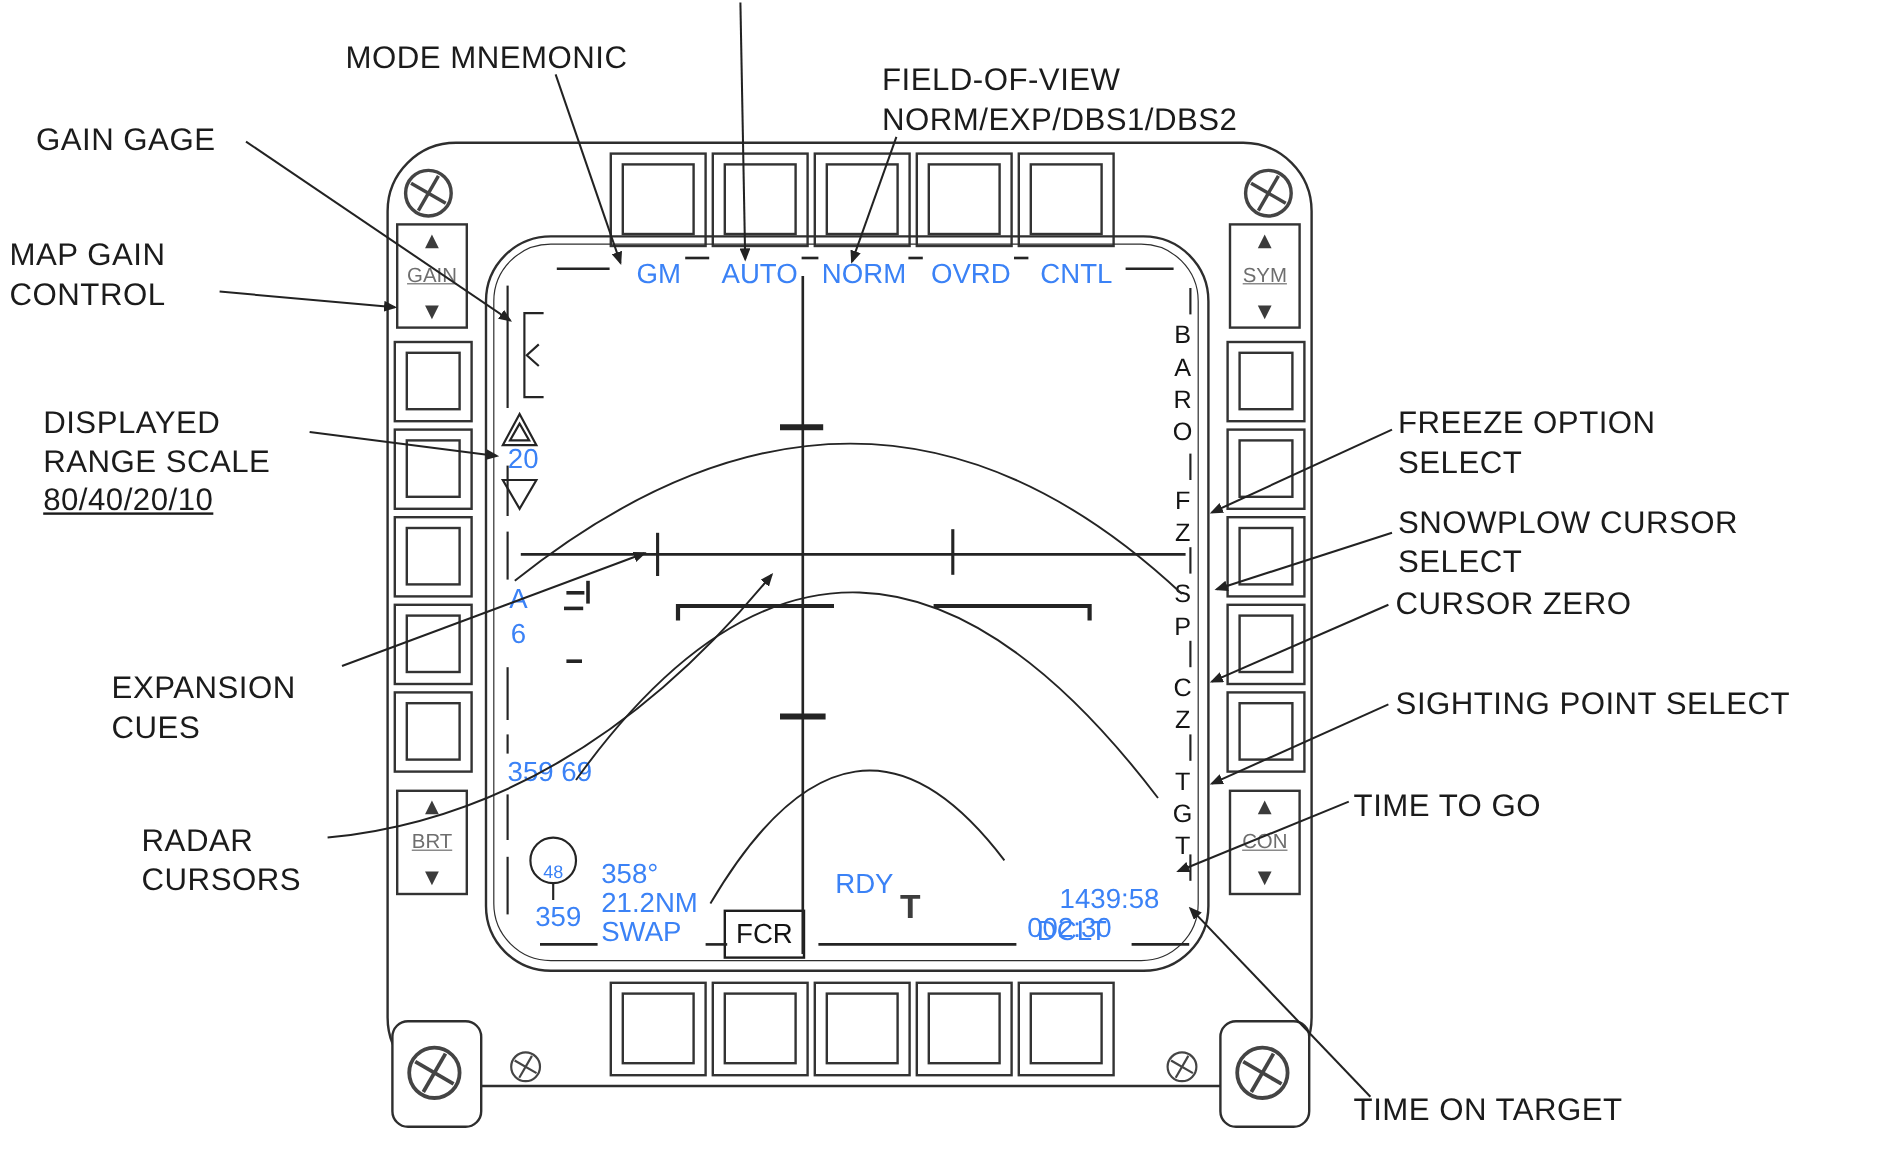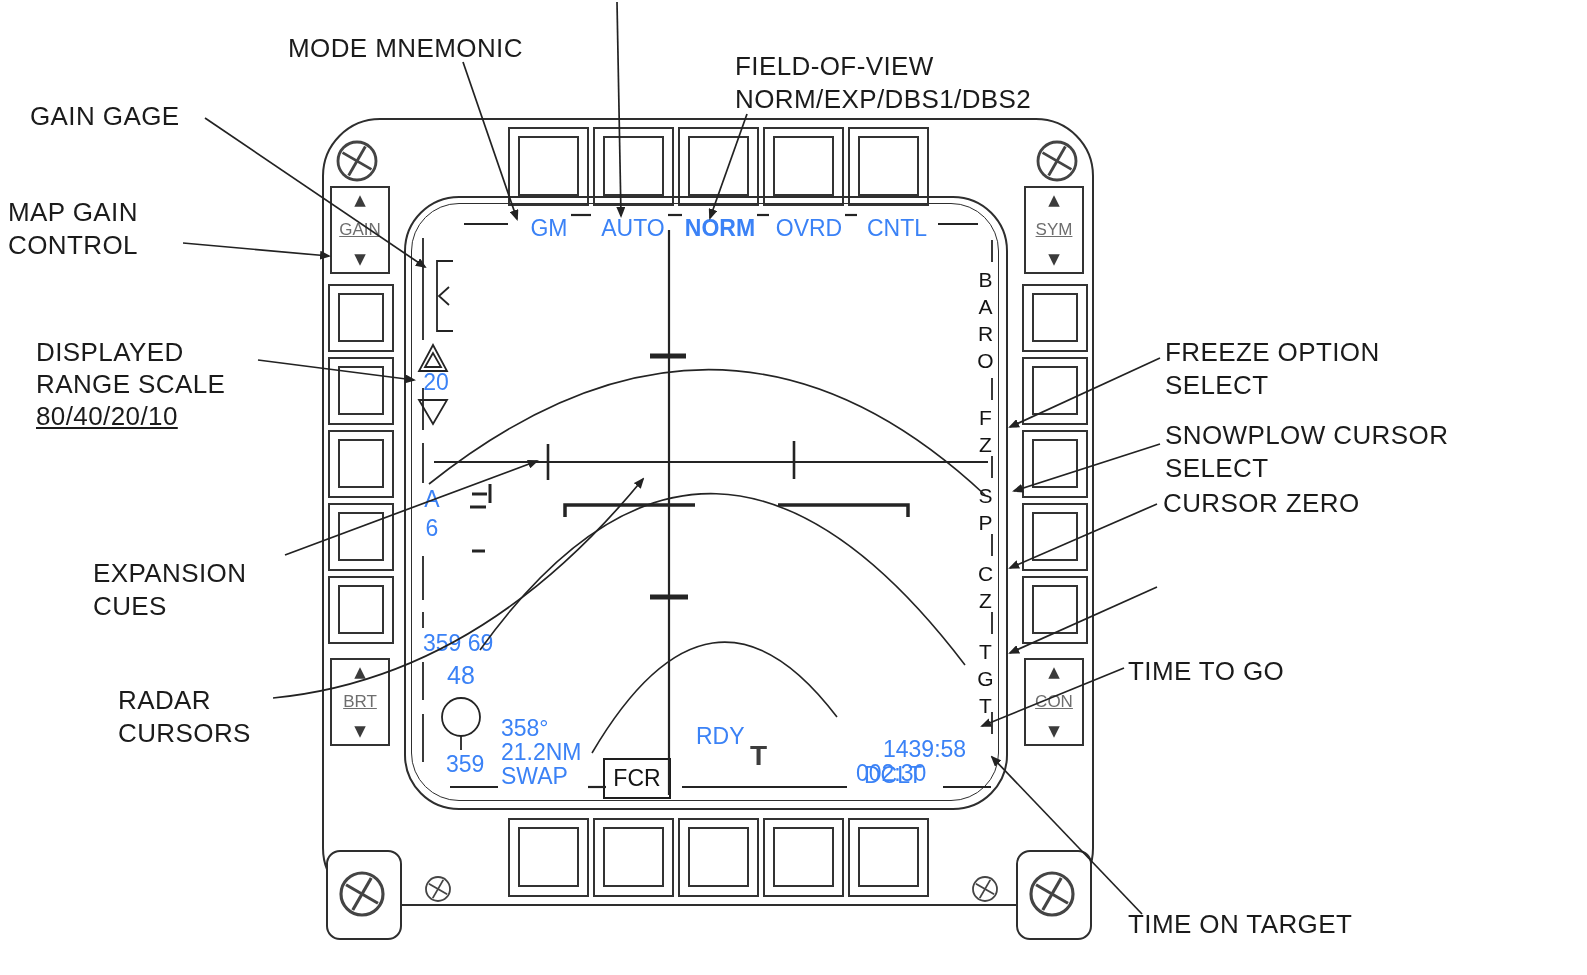--- a/index.html
+++ b/index.html
@@ -130,30 +130,30 @@
     <span class="arr">▲</span>
     <span class="rlbl">CON</span>
     <span class="arr">▼</span>
   </div>
 
   <div class="crt-outer"></div>
   <div class="crt-inner"></div>
 
   <div class="dt ctr" style="left:549px;top:216px;">GM</div>
   <div class="dt ctr" style="left:633px;top:216px;">AUTO</div>
-  <div class="dt ctr" style="left:720px;top:216px;font-weight:bold;">NORM</div>
+  <div class="dt ctr" style="left:720px;top:216px;">NORM</div>
   <div class="dt ctr" style="left:809px;top:216px;">OVRD</div>
   <div class="dt ctr" style="left:897px;top:216px;">CNTL</div>
 
   <div class="dt ctr" style="left:436px;top:370px;">20</div>
   <div class="dt ctr" style="left:432px;top:487px;">A</div>
   <div class="dt ctr" style="left:432px;top:516px;">6</div>
   <div class="dt" style="left:423px;top:631px;">359 69</div>
 
-  <div class="dt ctr" style="left:461px;top:663px;font-size:25px;">48</div>
+  <div class="dt ctr" style="left:461px;top:715px;font-size:15px;">48</div>
   <div class="dt" style="left:446px;top:752px;">359</div>
   <div class="dt" style="left:501px;top:716px;">358°</div>
   <div class="dt" style="left:501px;top:740px;">21.2NM</div>
   <div class="dt" style="left:501px;top:764px;">SWAP</div>
   <div class="fcrbox"><span>FCR</span></div>
   <div class="dt" style="left:696px;top:724px;">RDY</div>
   <div class="dt" style="left:750px;top:743px;font-size:28px;font-weight:700;color:#3d3d3d;">T</div>
   <div class="dt" style="left:864px;top:763px;">DCLT</div>
   <div class="dt" style="left:856px;top:717px;margin-top:44px;">002:30</div>
   <div class="dt" style="left:883px;top:737px;">1439:58</div>
@@ -175,20 +175,21 @@
   <div class="lbl" style="left:36px;top:400px;text-decoration:underline;">80/40/20/10</div>
   <div class="lbl" style="left:93px;top:557px;">EXPANSION</div>
   <div class="lbl" style="left:93px;top:590px;">CUES</div>
   <div class="lbl" style="left:118px;top:684px;">RADAR</div>
   <div class="lbl" style="left:118px;top:717px;">CURSORS</div>
   <div class="lbl" style="left:1165px;top:336px;">FREEZE OPTION</div>
   <div class="lbl" style="left:1165px;top:369px;">SELECT</div>
   <div class="lbl" style="left:1165px;top:419px;">SNOWPLOW CURSOR</div>
   <div class="lbl" style="left:1165px;top:452px;">SELECT</div>
   <div class="lbl" style="left:1163px;top:487px;">CURSOR ZERO</div>
+  <div class="lbl" style="left:1163px;top:570px;">SIGHTING POINT SELECT</div>
   <div class="lbl" style="left:1128px;top:655px;">TIME TO GO</div>
   <div class="lbl" style="left:1128px;top:908px;">TIME ON TARGET</div>
 
 
   <svg class="overlay" width="1587" height="975" viewBox="0 0 1587 975">
     <defs>
       <marker id="ah" markerWidth="11" markerHeight="9" refX="9" refY="4.5" orient="auto" markerUnits="userSpaceOnUse">
         <path d="M0,0 L11,4.5 L0,9 z" fill="#222"></path>
       </marker>
       <g id="screw" stroke="#444" fill="none" stroke-width="1.5">

